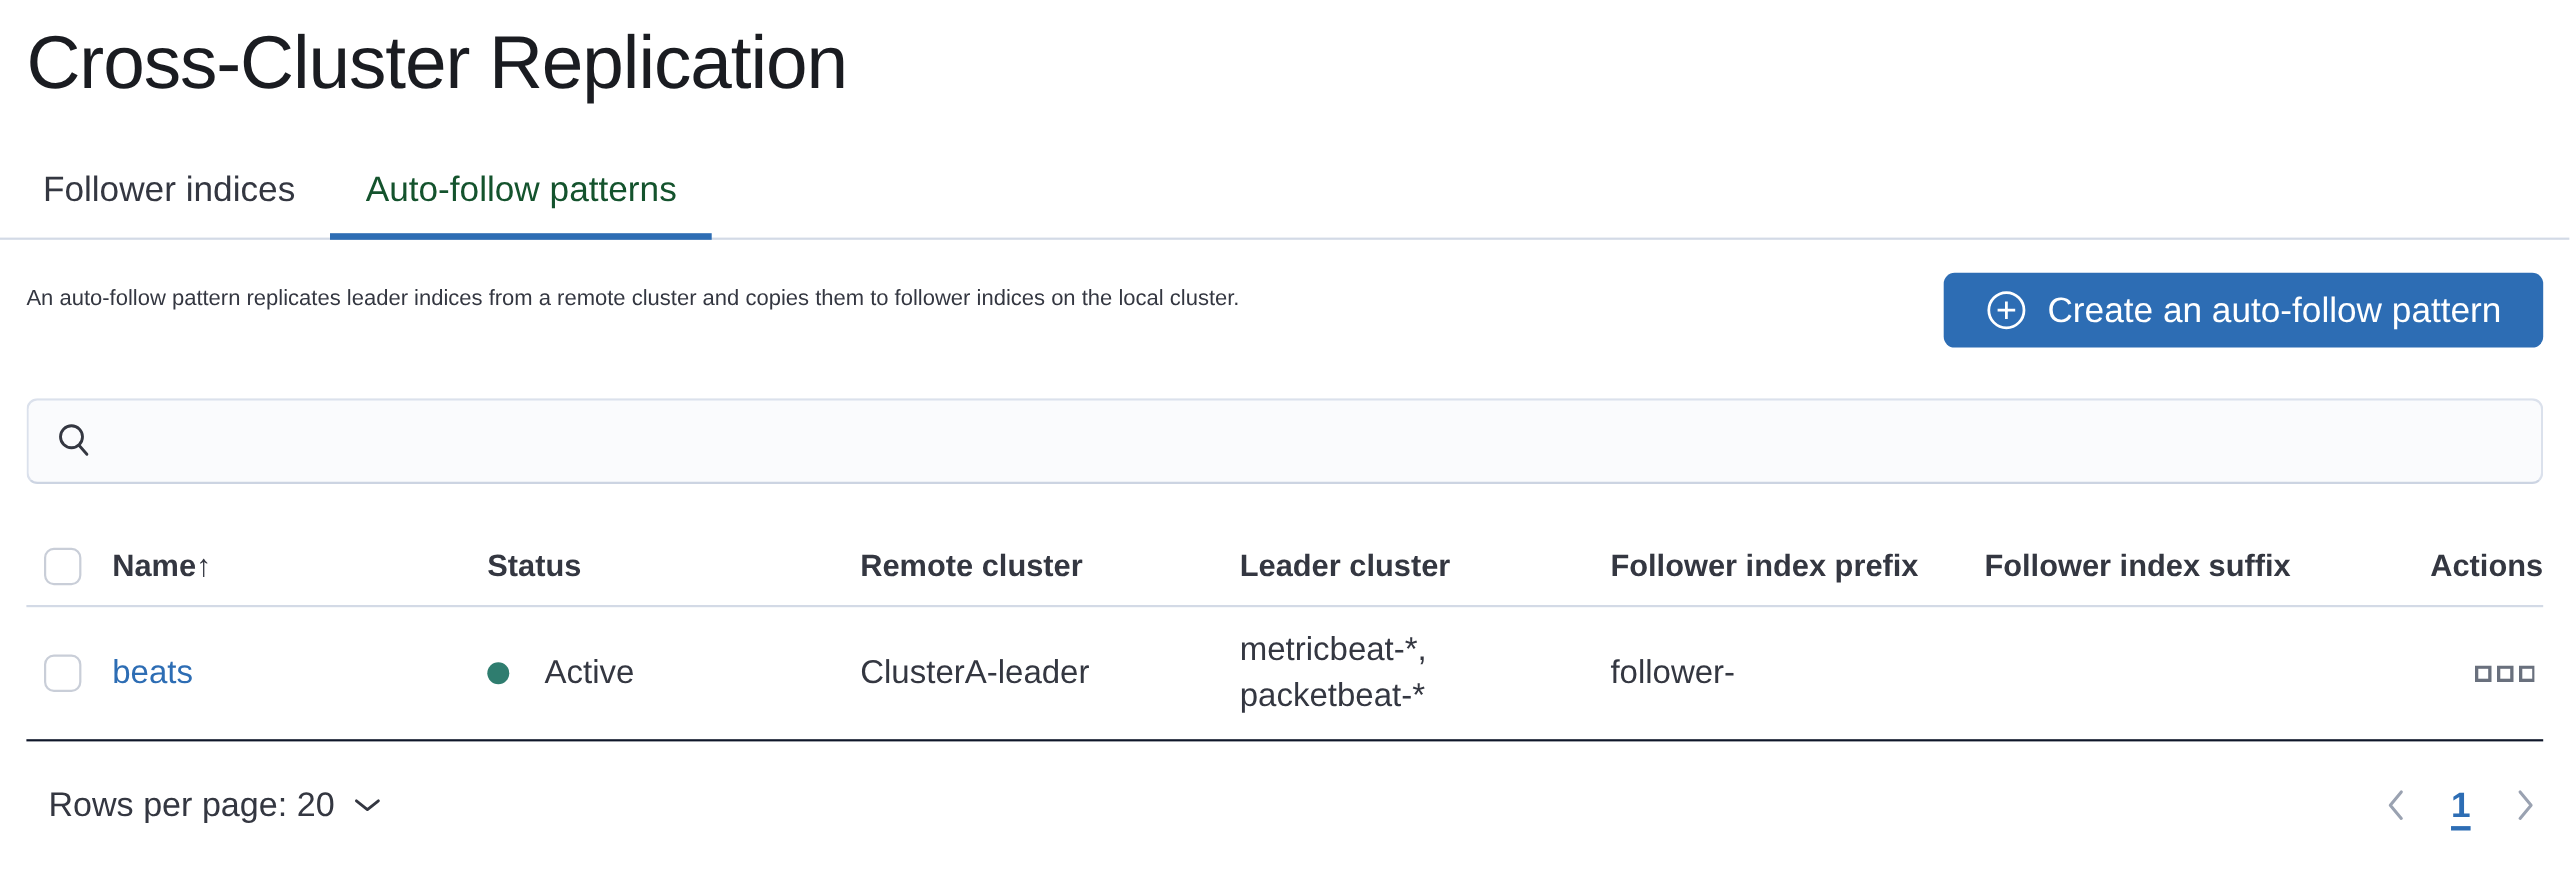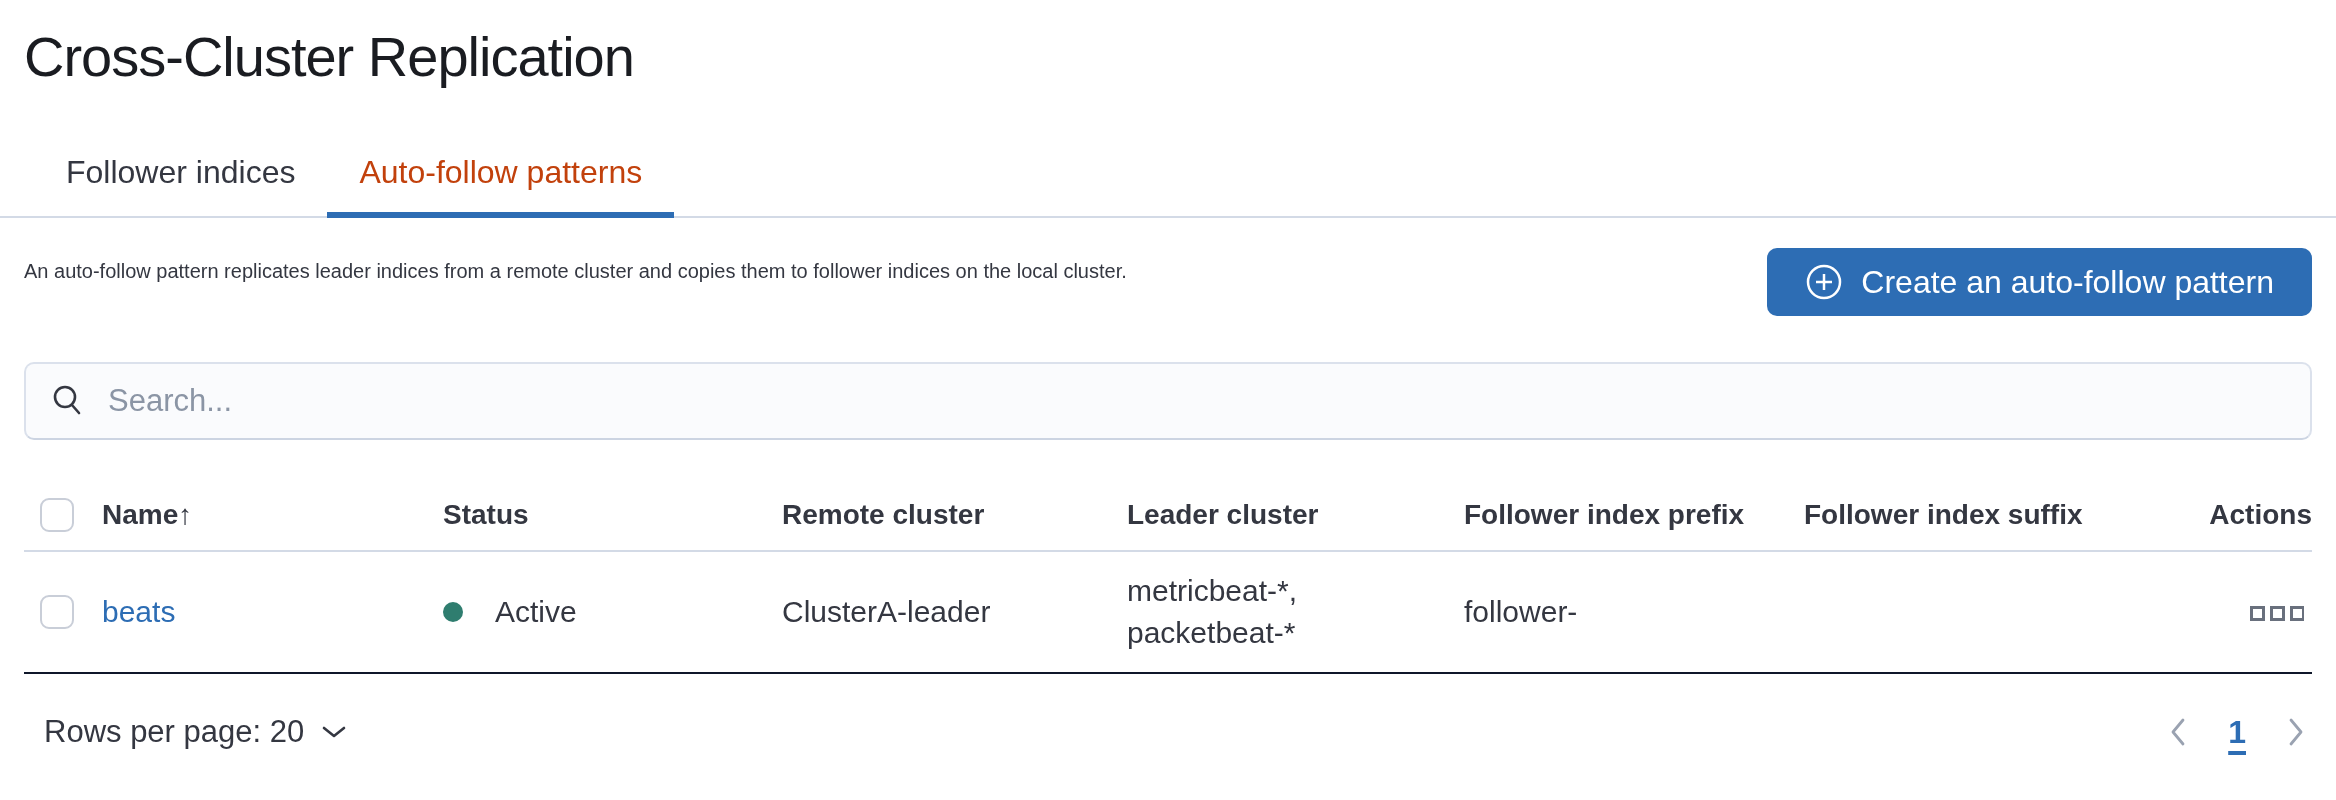--- a/index.html
+++ b/index.html
@@ -6,50 +6,50 @@
   html, body { width: 2336px; height: 800px; background: #ffffff; }
   body {
     font-family: "Liberation Sans", "DejaVu Sans", sans-serif;
     color: #343741;
     overflow: hidden;
   }
   .page { padding: 16px 24px 0 24px; width: 2336px; }
 
   
   .page-title {
-    font-size: 56px;
+    font-size: 68px;
     font-weight: 400;
     color: #1a1c21;
     line-height: 82px;
     letter-spacing: -1px;
   }
 
   
   .tabs {
     display: flex;
     margin-top: 40px;
     border-bottom: 2px solid #d3dae6;
     margin-left: -24px;
     margin-right: -24px;
-    padding: 0 34px;
+    padding: 0 7px;
   }
   .tab {
     font-size: 32px;
     line-height: 36px;
     padding: 16px 32px 22px 32px;
     color: #343741;
     cursor: pointer;
     border-bottom: 6px solid transparent;
     margin-bottom: -2px;
     background: none;
     border-top: none; border-left: none; border-right: none;
     font-family: inherit;
   }
   .tab.active {
-    color: #c2410c;
+    color: #14532d;
     border-bottom-color: #2d6db4;
   }
 
   
   .intro-row {
     display: flex;
     align-items: flex-start;
     margin-top: 30px;
   }
   .description {
@@ -211,21 +211,20 @@
     </button>
   </div>
 
   <div class="search-box">
     <span style="display:inline-flex;">
       <svg width="36" height="36" viewBox="0 0 36 36" fill="none">
         <circle cx="15" cy="14" r="10" stroke="#343741" stroke-width="2.6"></circle>
         <path d="M22 22l7 8" stroke="#343741" stroke-width="2.6" stroke-linecap="round"></path>
       </svg>
     </span>
-    <input type="text" placeholder="Search..." style="">
   </div>
 
   <div class="table">
 
     <div class="tr thead">
       <div>
           <div class="checkbox"></div>
         </div>
       <button class="th sortable">
         <span>Name</span>

